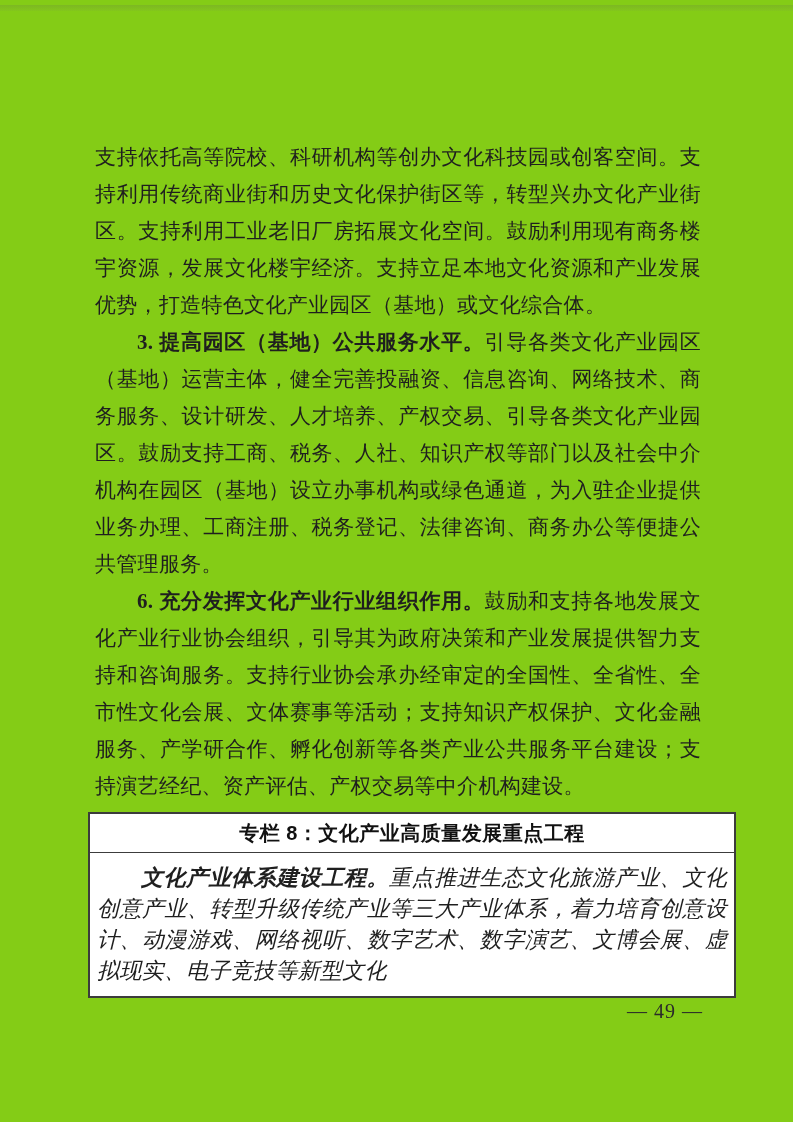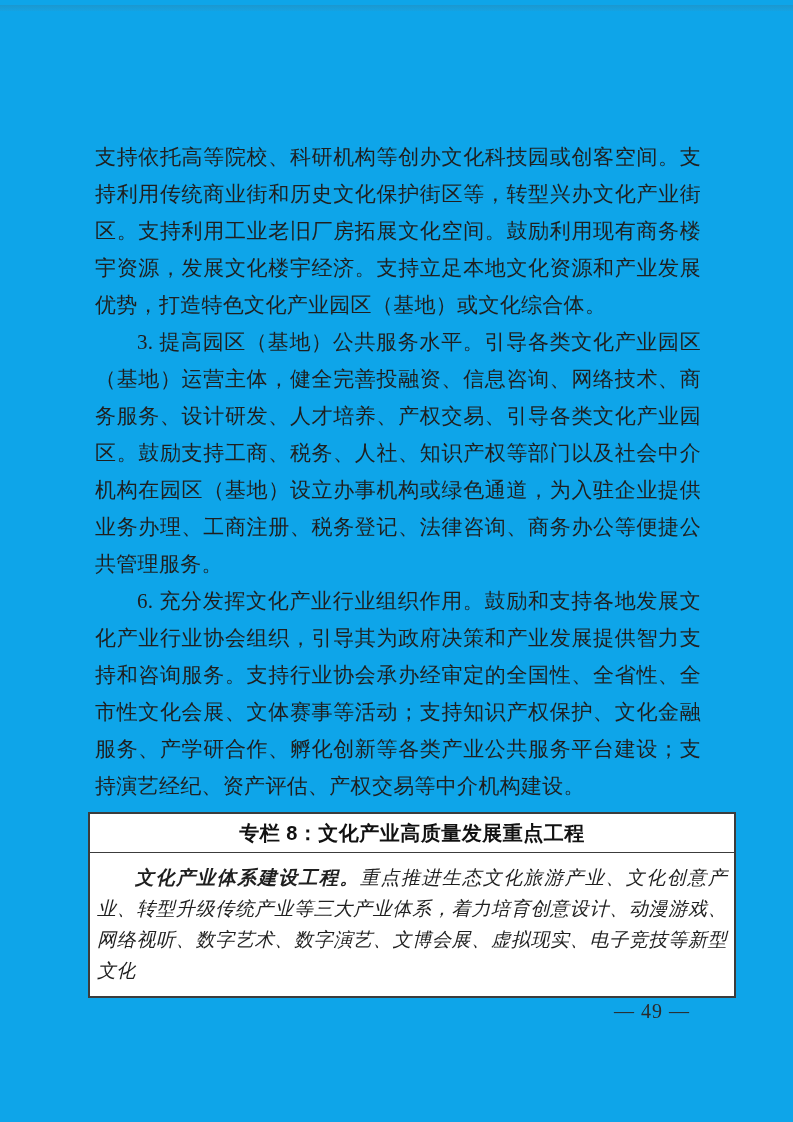--- a/index.html
+++ b/index.html
@@ -1,20 +1,20 @@
 <!DOCTYPE html>
 <html lang="zh"><head>
 <meta charset="utf-8">
 <style>
   html, body { margin: 0; padding: 0; background: #ffffff; }
   .page {
     position: relative;
     width: 793px;
     height: 1122px;
-    background: #0ea5e9;
+    background: #84cc16;
     font-family: "Liberation Serif", "DejaVu Serif", serif;
     color: #1f1f1f;
     overflow: hidden;
   }
   .scan-band {
     position: absolute;
     top: 5px; left: 0;
     width: 100%; height: 6px;
     background: linear-gradient(to bottom, rgba(90,90,90,0.18), rgba(120,120,120,0.06));
     pointer-events: none;
@@ -24,21 +24,21 @@
     left: 95px;
     top: 139px;
     width: 606px;
     font-size: 21px;
     line-height: 37px;
     text-align: justify;
     letter-spacing: 0.3px;
   }
   .content p { margin: 0; }
   .content p.indent { text-indent: 2em; }
-  .para-lead { font-weight: normal; }
+  .para-lead { font-weight: bold; }
   .callout-box {
     position: absolute;
     left: 88px;
     top: 812px;
     width: 648px;
     box-sizing: border-box;
     border: 2px solid #3c3c3c;
     background: #ffffff;
   }
   .callout-box-header {
@@ -50,32 +50,32 @@
     justify-content: center;
     font-family: "Liberation Sans", "DejaVu Sans", sans-serif;
     font-weight: bold;
     font-size: 20px;
     letter-spacing: 0.5px;
     color: #111111;
   }
   .callout-box-body {
     box-sizing: border-box;
     padding: 9px 7px 10px 7px;
-    font-size: 19px;
+    font-size: 22px;
     line-height: 31px;
     text-align: justify;
     font-style: italic;  
     letter-spacing: 0.3px;
   }
   .callout-box-body .box-lead { font-weight: bold; }
   .callout-box-body p { margin: 0; text-indent: 2em; }
   .page-number {
     position: absolute;
     top: 1000px;
-    left: 0;
+    left: 13px;
     width: 690px;
     text-align: right;
     font-size: 20px;
     letter-spacing: 1px;
     color: #2a2a2a;
     font-family: "Liberation Serif", "DejaVu Serif", serif;
   }
 </style>
 </head>
 <body>

